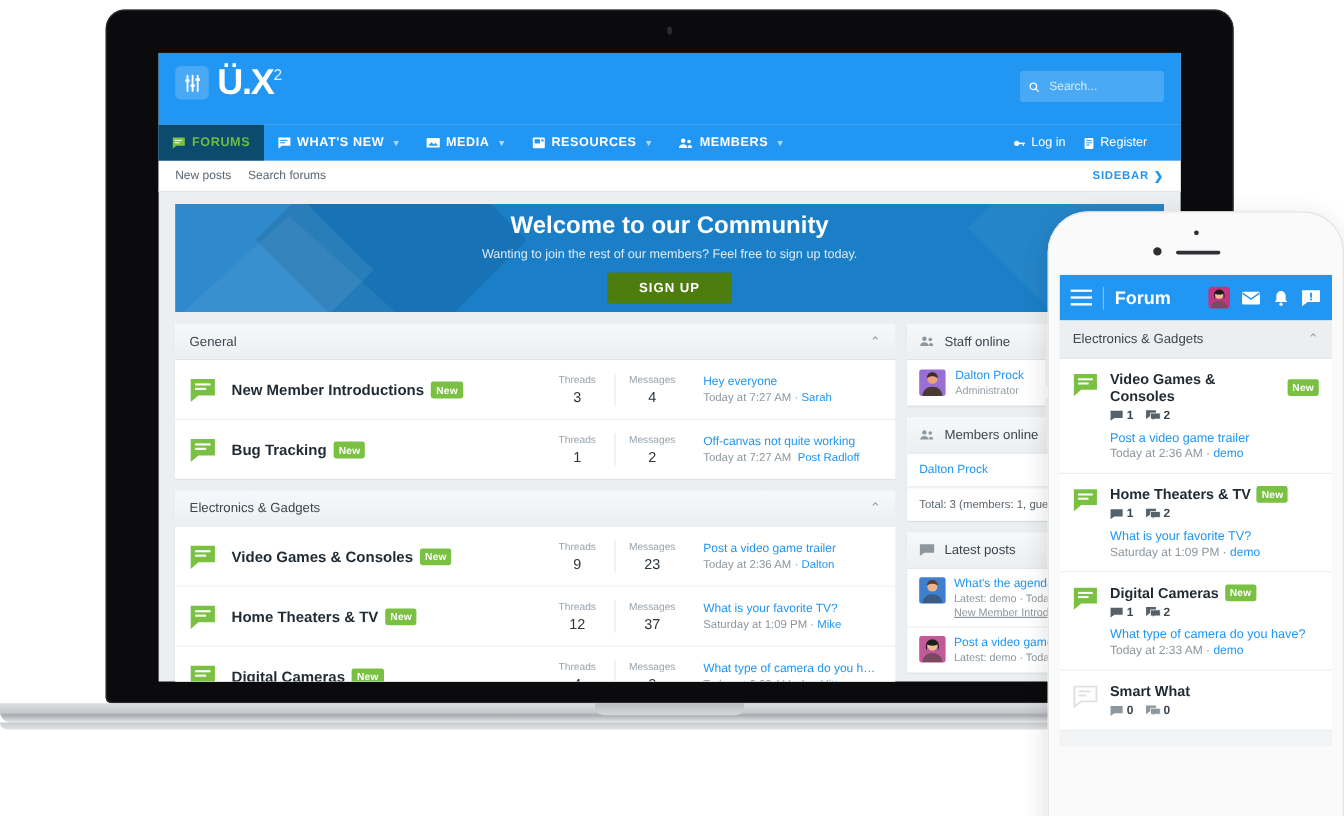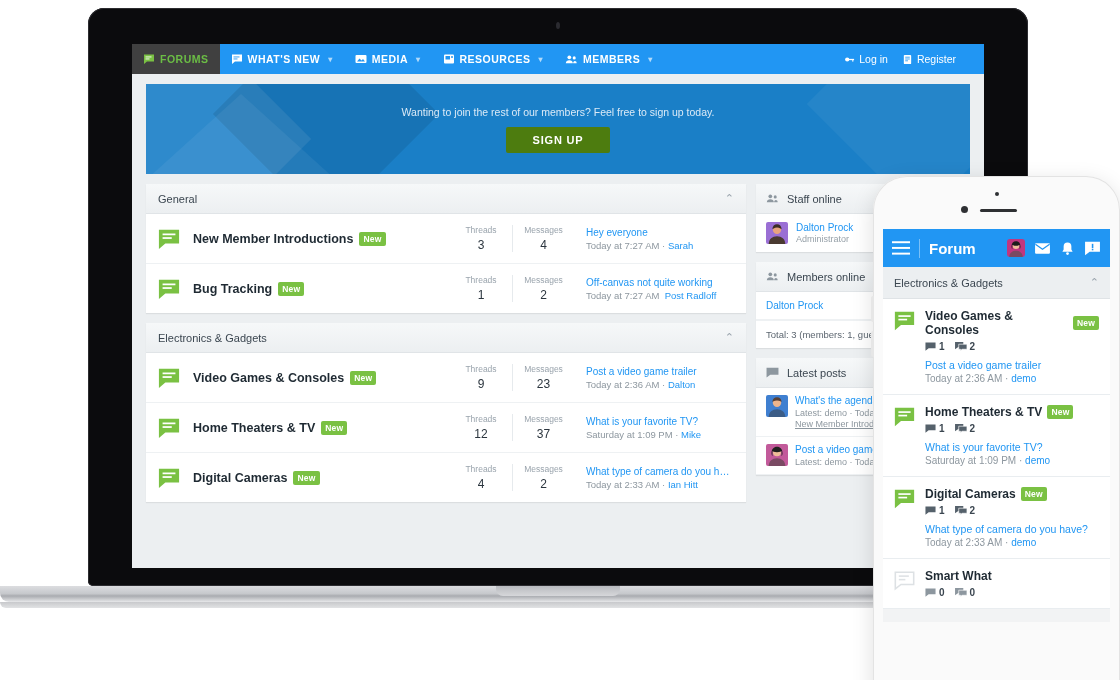--- a/index.html
+++ b/index.html
@@ -76,21 +76,21 @@
   }
   .search-box input::placeholder { color:#d8ecfd; }
 
   .navbar { background:#2196f3; height:30px; display:flex; align-items:stretch; position:relative; }
   .navtabs { display:flex; align-items:stretch; }
   .navtab {
     display:flex; align-items:center; gap:5px; padding:0 11px;
     color:#fff; font-size:10.5px; font-weight:bold; letter-spacing:.5px;
     text-transform:uppercase; white-space:nowrap; cursor:pointer;
   }
-  .navtab.active { background:#404040; color:#6bbd45; }
+  .navtab.active { background:#0c4a6e; color:#6bbd45; }
   .navcaret { font-size:8px; opacity:.65; margin-left:3px; }
   .navright { margin-left:auto; display:flex; align-items:center; gap:14px; padding-right:28px; }
   .navright .item { display:flex; align-items:center; gap:4px; color:#fff; font-size:10.5px; cursor:pointer; }
 
   .subnav {
     background:#fff; height:26px; display:flex; align-items:center;
     padding:0 14px; border-bottom:1px solid #e2e6e9; position:relative;
   }
   .subnav a { color:#5c6670; font-size:10px; margin-right:14px; text-decoration:none; cursor:pointer; }
   .sidebar-toggle {
@@ -231,20 +231,43 @@
 </head>
 <body>
 
 <div id="laptop">
   <div id="laptop-lid">
     <div id="laptop-camera"></div>
 
     <div id="laptop-screen">
       <div class="site">
 
+        <div class="topbar">
+          <div class="logo-wrap">
+            <div class="logo-badge">
+              <svg width="17" height="17" viewBox="0 0 24 24" fill="none" stroke="#fff" stroke-width="2.2" stroke-linecap="round">
+                <line x1="6" y1="3" x2="6" y2="21"></line>
+                  <line x1="12" y1="3" x2="12" y2="21"></line>
+                  <line x1="18" y1="3" x2="18" y2="21"></line>
+                <rect x="3.4" y="7" width="5.2" height="3.2" rx="1" fill="#fff" stroke="none"></rect>
+                <rect x="9.4" y="13" width="5.2" height="3.2" rx="1" fill="#fff" stroke="none"></rect>
+                <rect x="15.4" y="6" width="5.2" height="3.2" rx="1" fill="#fff" stroke="none"></rect>
+              </svg>
+            </div>
+            <div class="logo-text"><span>Ü.X</span><span class="logo-sup">2</span></div>
+          </div>
+
+          <div class="search-box">
+            <svg width="11" height="11" viewBox="0 0 24 24" fill="none" stroke="#fff" stroke-width="2.6" stroke-linecap="round">
+              <circle cx="10.5" cy="10.5" r="7"></circle>
+                <line x1="16" y1="16" x2="21.5" y2="21.5"></line>
+            </svg>
+            <input placeholder="Search..." style="">
+          </div>
+        </div>
 
         <div class="navbar">
           <div class="navtabs">
             <div class="navtab active">
               <svg width="12" height="12" viewBox="0 0 24 24" fill="#7ac143">
                   <path d="M2 3h20v14H8l-6 5z"></path>
                   <rect x="5" y="7" width="12" height="1.8" fill="#fff"></rect>
                   <rect x="5" y="11" width="8" height="1.8" fill="#fff"></rect>
                 </svg>
               <span>FORUMS</span>
@@ -300,30 +323,39 @@
                   <rect x="4" y="2" width="16" height="20" rx="2"></rect>
                   <rect x="7" y="6" width="10" height="1.8" fill="#2196f3"></rect>
                   <rect x="7" y="10" width="10" height="1.8" fill="#2196f3"></rect>
                   <rect x="7" y="14" width="6" height="1.8" fill="#2196f3"></rect>
                 </svg>
               <span>Register</span>
             </div>
           </div>
         </div>
 
+        <div class="subnav">
+          <a>New posts</a>
+          <a>Search forums</a>
+          <div class="sidebar-toggle">
+            <span>SIDEBAR</span>
+            <span>❯</span>
+          </div>
+        </div>
 
         <div class="content">
 
           <div class="welcome">
             <div class="geo">
               <i class="w-tri2"></i>
               <i class="w-tri3"></i>
               <i class="w-tri1"></i>
               <i class="w-tri4"></i>
             </div>
+            <h2>Welcome to our Community</h2>
             <p>Wanting to join the rest of our members? Feel free to sign up today.</p>
             <button class="signup-btn">SIGN UP</button>
           </div>
 
           <div class="cols">
             <div class="col-main">
 
               <div class="cat">
                 <div class="cat-head">
                   <span>General</span>

